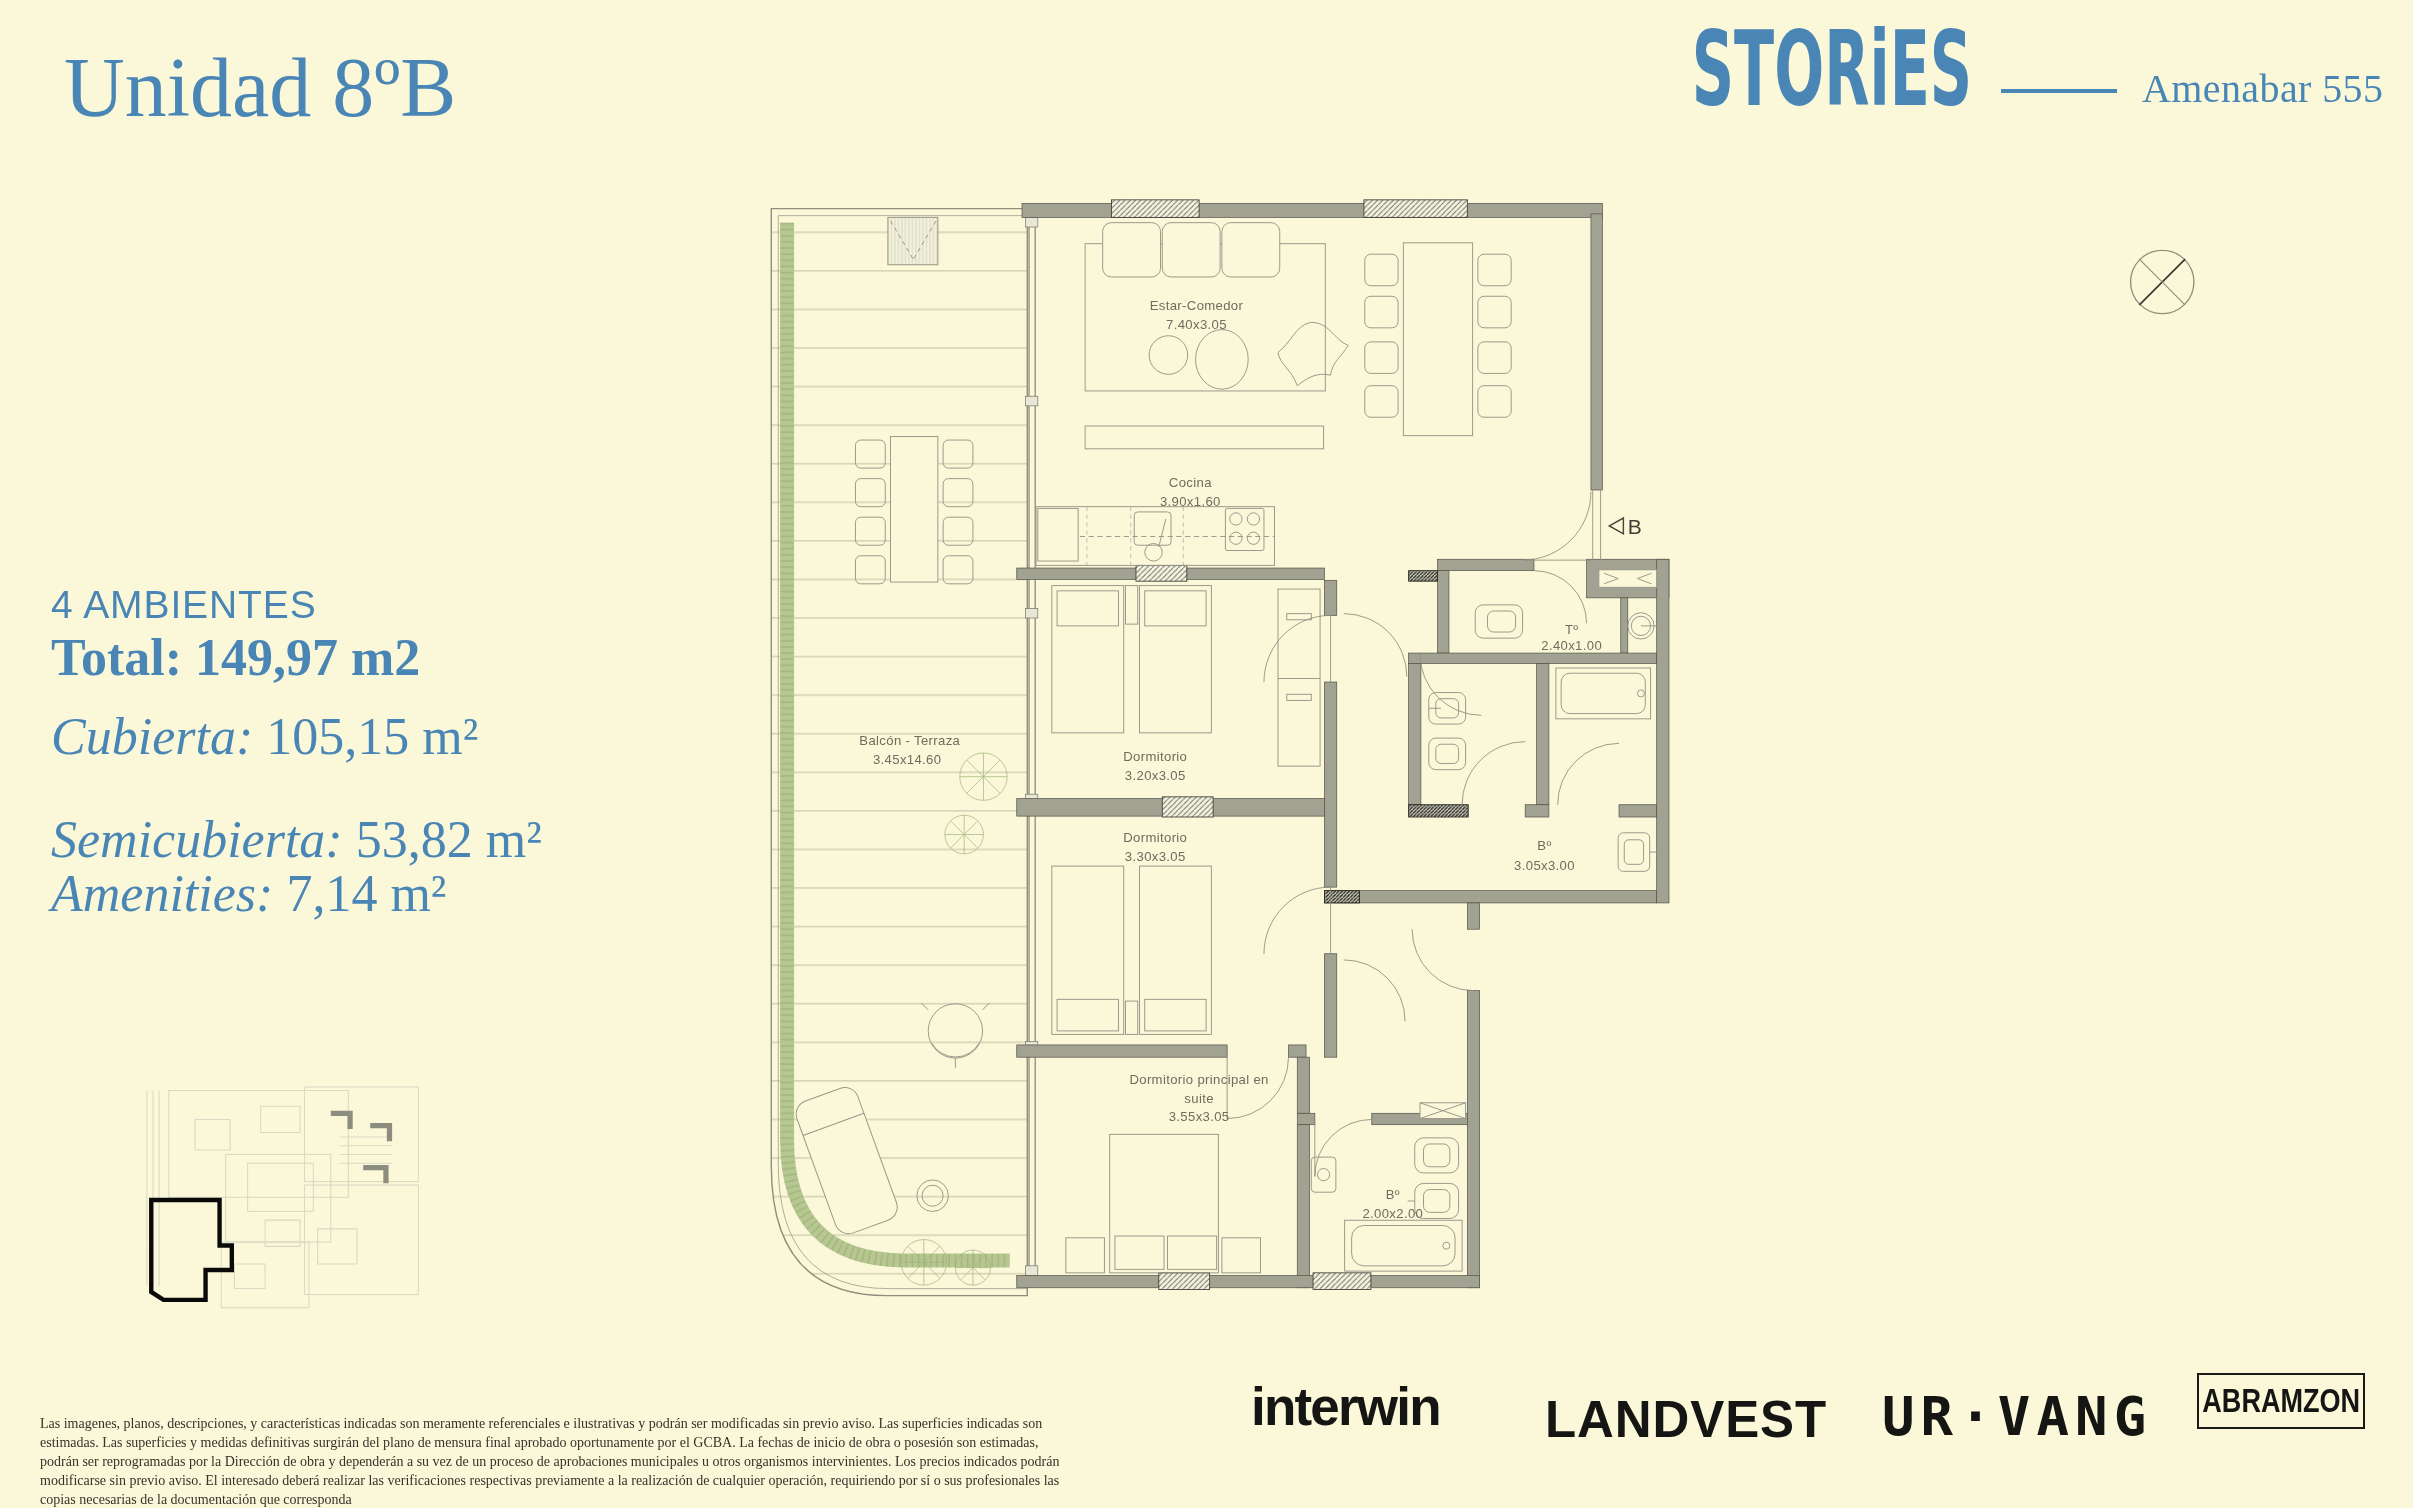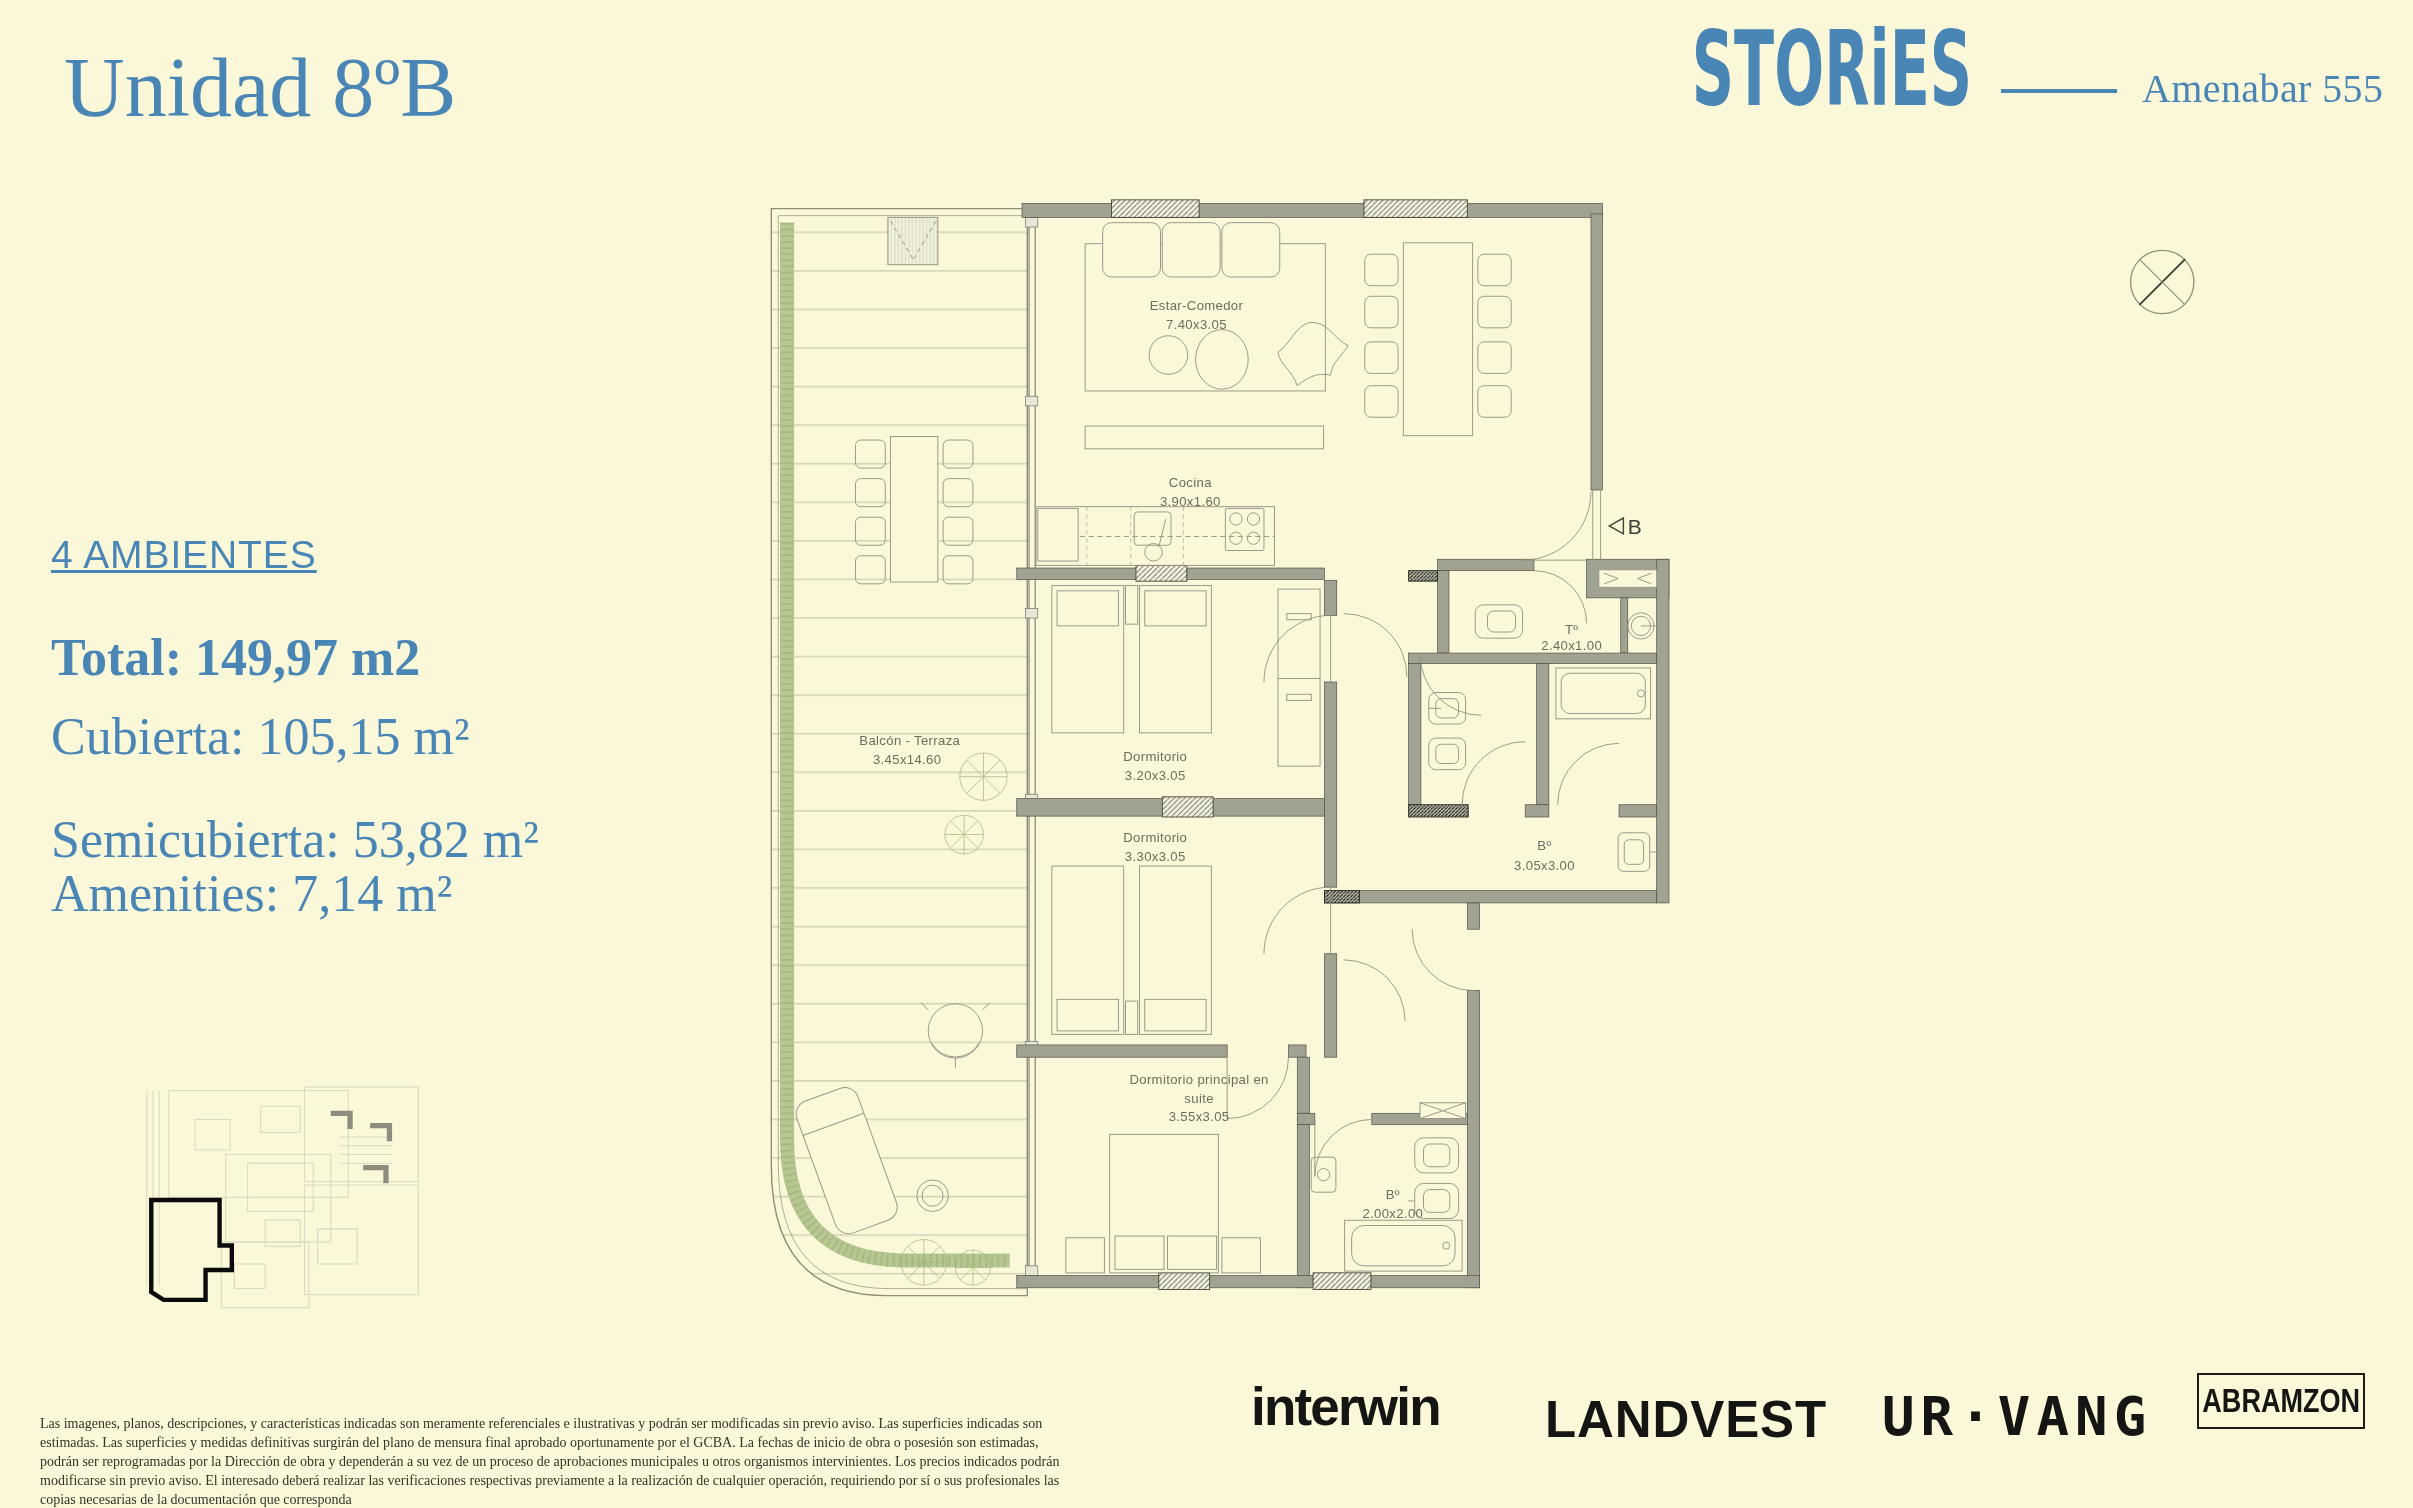--- a/index.html
+++ b/index.html
@@ -4,25 +4,25 @@
 <style>
   html,body{margin:0;padding:0;width:2413px;height:1509px;overflow:hidden;
     background:#FAF8D8;font-family:"Liberation Sans",sans-serif;}
   .abs{position:absolute;}
   
   .unit-title{left:36px;top:46px;font:84px "Liberation Serif",serif;color:#4A86B5;line-height:1;margin-left:28px;}
   .brand-svg{left:1690px;top:12.3px;}
   .brand-rule{left:2001px;top:89px;width:116px;height:3.5px;background:#4A86B5;}
   .project-name{left:2122px;top:65px;font:40px "Liberation Serif",serif;color:#4A86B5;letter-spacing:0.4px;margin-left:20px;}
   
-  .ambientes{left:51px;top:533px;font:39px "Liberation Sans",sans-serif;color:#4A86B5;letter-spacing:0.9px;text-decoration:underline;}
+  .ambientes{left:51px;top:583px;font:39px "Liberation Sans",sans-serif;color:#4A86B5;letter-spacing:0.9px;}
   .sum-line{left:51px;font-family:"Liberation Serif",serif;color:#4A86B5;font-size:52px;}
   .sum-total{top:628px;font-weight:bold;}
   .sum-a0{top:707px;}.sum-a1{top:810px;}.sum-a2{top:864px;}
-  .it{}
+  .it{font-style:italic;}
   
   .disclaimer{left:40px;top:1414px;width:1030px;font:14px/19px "Liberation Serif",serif;color:#33332B;}
   
   .logo{color:#151513;white-space:nowrap;}
   .logo-interwin{left:1251px;top:1376px;font:800 53px "Liberation Sans",sans-serif;letter-spacing:-1.8px;}
   .logo-landvest{left:1545px;top:1390px;font:900 51px "Liberation Sans",sans-serif;letter-spacing:0.9px;}
   .logo-urvang{left:1866px;top:1385px;font:700 54px "DejaVu Sans Mono",monospace;letter-spacing:6.1px;margin-left:16px;}
   .logo-abramzon-box{left:2197px;top:1373px;width:168px;height:56px;border:2.6px solid #1A1A16;
      display:flex;align-items:center;justify-content:center;box-sizing:border-box;}
   .logo-abramzon-box span{font:800 33px "Liberation Sans",sans-serif;display:inline-block;transform:scaleX(.82);letter-spacing:0;}

